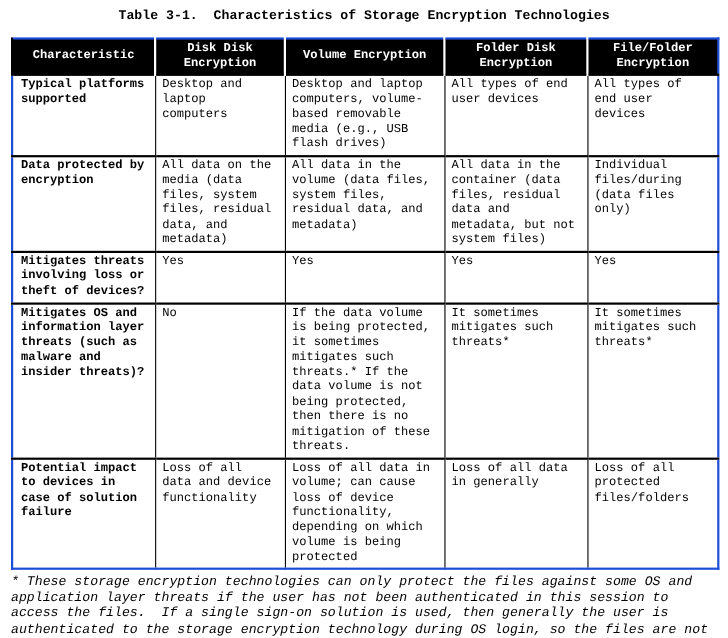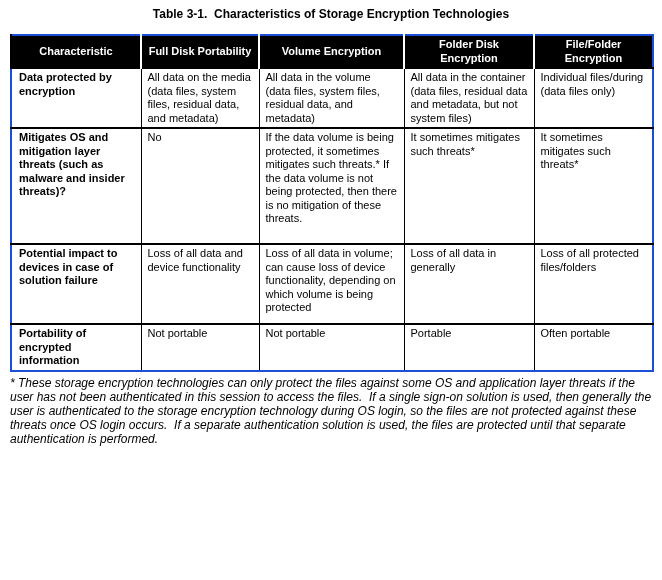--- a/index.html
+++ b/index.html
@@ -13,20 +13,21 @@
     font-family: "Liberation Sans", sans-serif;
     color: #000000;
     overflow: hidden;
   }
   .page {
     box-sizing: border-box;
     width: 662px;
     height: 580px;
     background: #ffffff;
     padding-top: 7px;
+    font-family: Liberation Mono, monospace;
   }
   .caption {
     text-align: center;
     font-weight: bold;
     font-size: 12px;
     line-height: 14px;
     white-space: pre-wrap;
     margin: 0 0 13px 0;
   }
   table.enc-table {
@@ -91,53 +92,60 @@
     <colgroup>
       <col style="width:130px">
       <col style="width:118px">
       <col style="width:145px">
       <col style="width:130px">
       <col style="width:119px">
     </colgroup>
     <thead>
       <tr>
         <th>Characteristic</th>
-        <th>Full Disk Portability</th>
+        <th>Disk Disk Encryption</th>
         <th>Volume Encryption</th>
         <th>Folder Disk Encryption</th>
         <th>File/Folder Encryption</th>
       </tr>
     </thead>
     <tbody>
+      <tr class="row-0">
+        <th scope="row">Typical platforms supported</th>
+        <td>Desktop and laptop computers</td>
+        <td>Desktop and laptop computers, volume-based removable media (e.g., USB flash drives)</td>
+        <td>All types of end user devices</td>
+        <td>All types of end user devices</td>
+      </tr>
       <tr class="row-1">
         <th scope="row">Data protected by encryption</th>
         <td>All data on the media (data files, system files, residual data, and metadata)</td>
         <td>All data in the volume (data files, system files, residual data, and metadata)</td>
         <td>All data in the container (data files, residual data and metadata, but not system files)</td>
         <td>Individual files/during (data files only)</td>
       </tr>
+      <tr class="row-2">
+        <th scope="row">Mitigates threats involving loss or theft of devices?</th>
+        <td>Yes</td>
+        <td>Yes</td>
+        <td>Yes</td>
+        <td>Yes</td>
+      </tr>
       <tr class="row-3">
-        <th scope="row">Mitigates OS and mitigation layer threats (such as malware and insider threats)?</th>
+        <th scope="row">Mitigates OS and information layer threats (such as malware and insider threats)?</th>
         <td>No</td>
         <td>If the data volume is being protected, it sometimes mitigates such threats.* If the data volume is not being protected, then there is no mitigation of these threats.</td>
         <td>It sometimes mitigates such threats*</td>
         <td>It sometimes mitigates such threats*</td>
       </tr>
       <tr class="row-4">
         <th scope="row">Potential impact to devices in case of solution failure</th>
         <td>Loss of all data and device functionality</td>
         <td>Loss of all data in volume; can cause loss of device functionality, depending on which volume is being protected</td>
         <td>Loss of all data in generally</td>
         <td>Loss of all protected files/folders</td>
       </tr>
-      <tr class="row-5">
-        <th scope="row">Portability of encrypted information</th>
-        <td>Not portable</td>
-        <td>Not portable</td>
-        <td>Portable</td>
-        <td>Often portable</td>
-      </tr>
     </tbody>
   </table>
 
   <p class="footnote">* These storage encryption technologies can only protect the files against some OS and application layer threats if the user has not been authenticated in this session to access the files.  If a single sign-on solution is used, then generally the user is authenticated to the storage encryption technology during OS login, so the files are not protected against these threats once OS login occurs.  If a separate authentication solution is used, the files are protected until that separate authentication is performed.</p>
 
 </div>
 
 </body></html>

